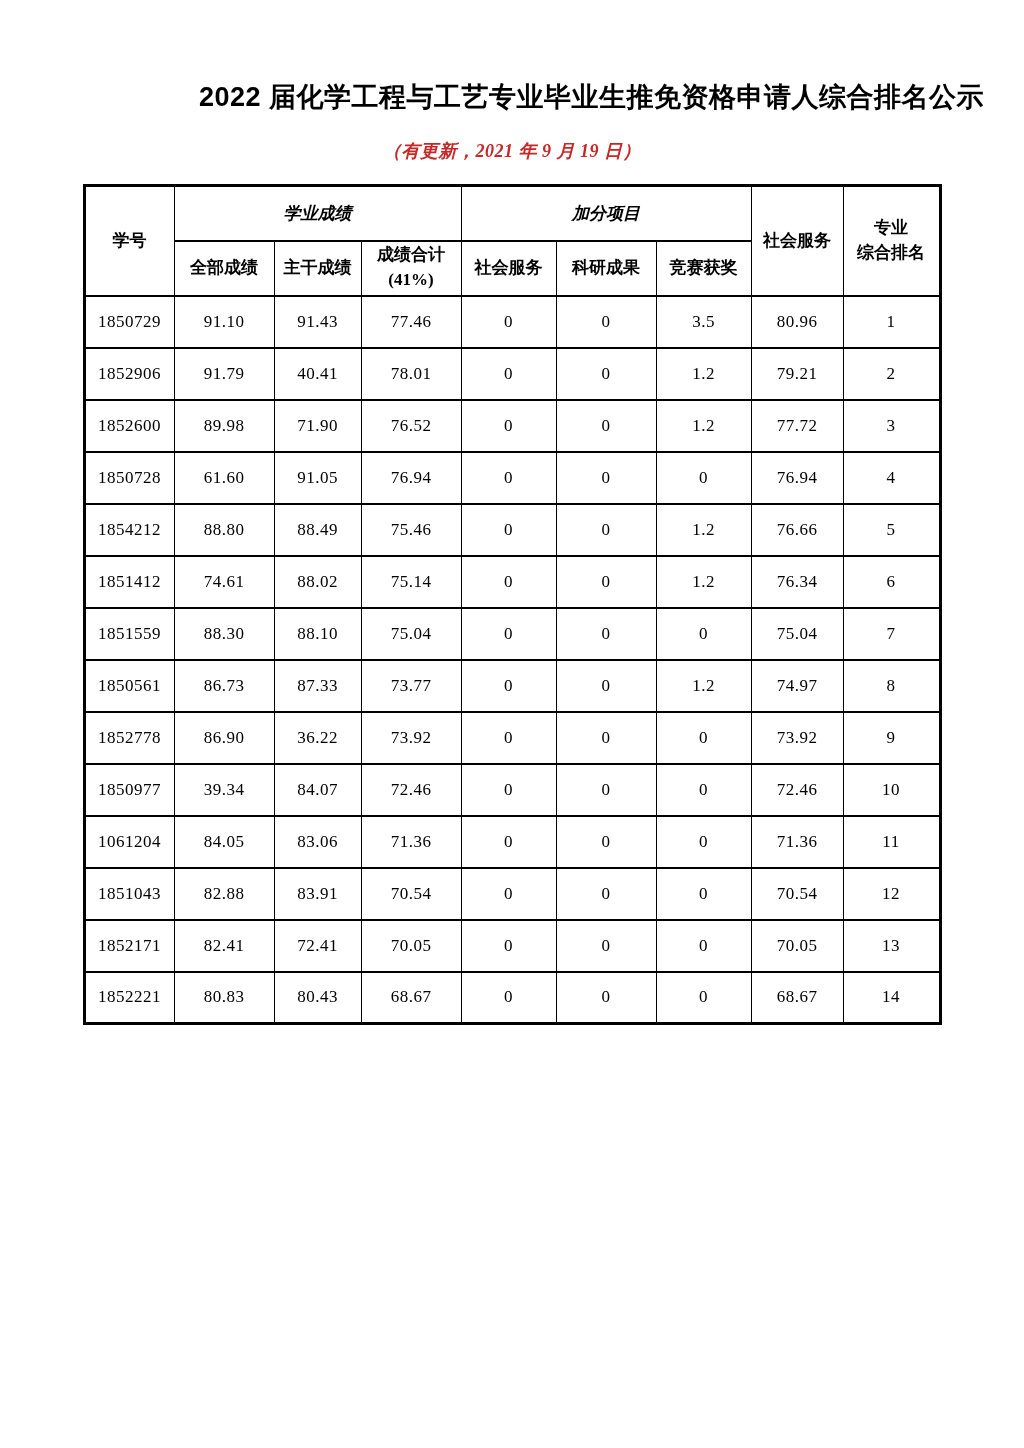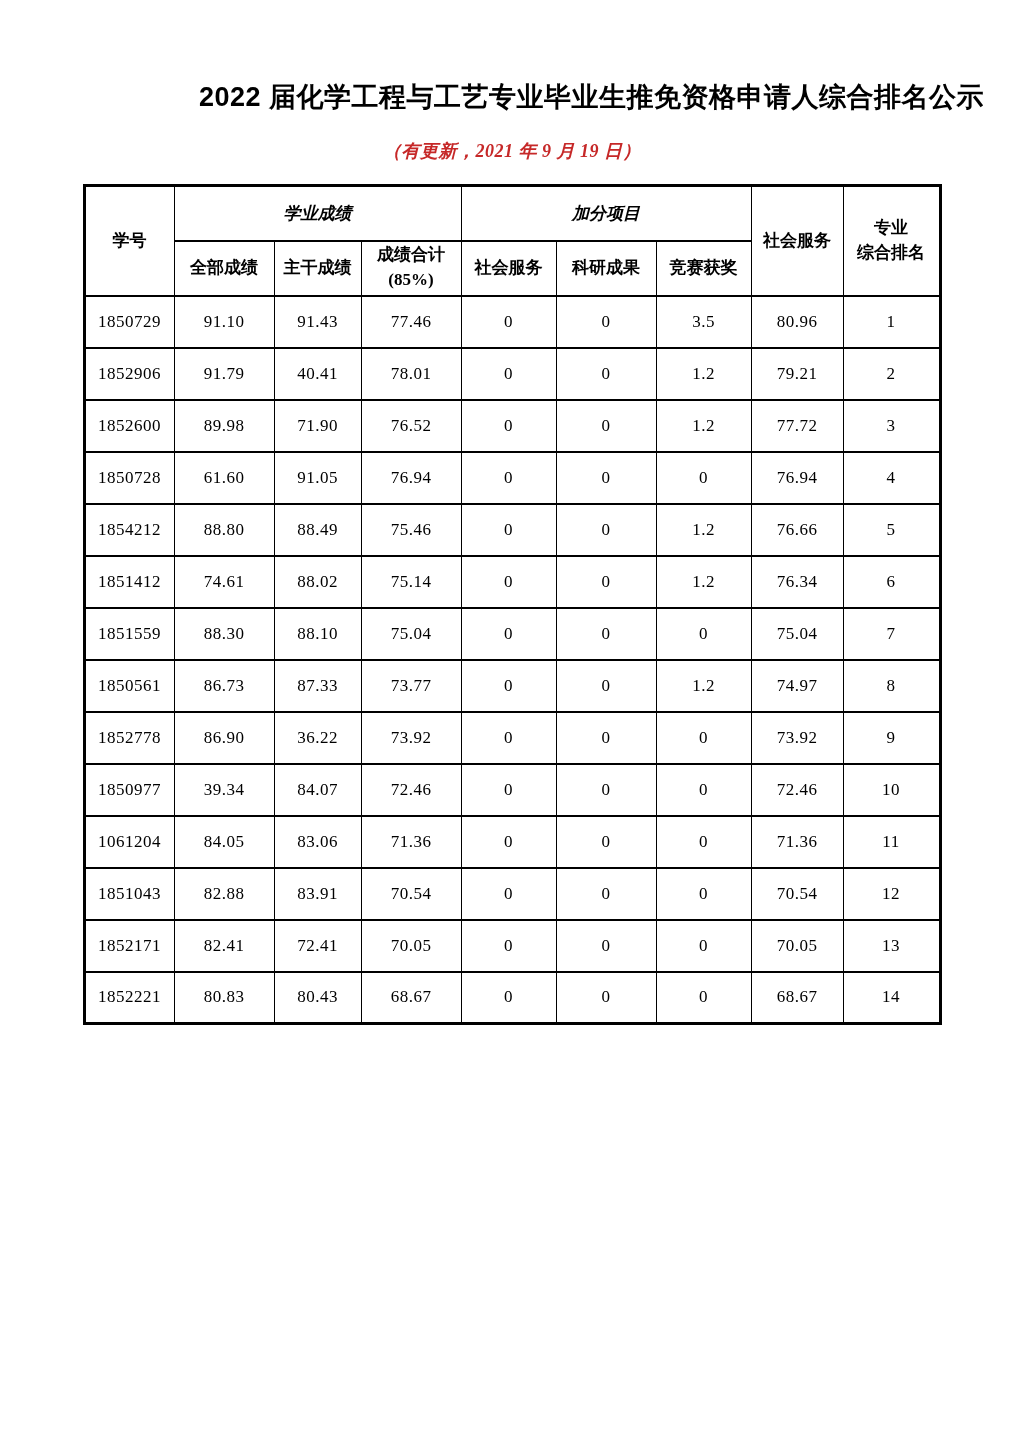--- a/index.html
+++ b/index.html
@@ -98,21 +98,21 @@
             <div>综合排名</div>
           </div>
         </th>
       </tr>
       <tr class="sub-row">
         <th>全部成绩</th>
         <th>主干成绩</th>
         <th>
           <div class="two-line">
             <div>成绩合计</div>
-            <div>(85%)</div>
+            <div>(41%)</div>
           </div>
         </th>
         <th>社会服务</th>
         <th>科研成果</th>
         <th>竞赛获奖</th>
       </tr>
     </thead>
     <tbody>
         <tr>
           <td>1850729</td>

